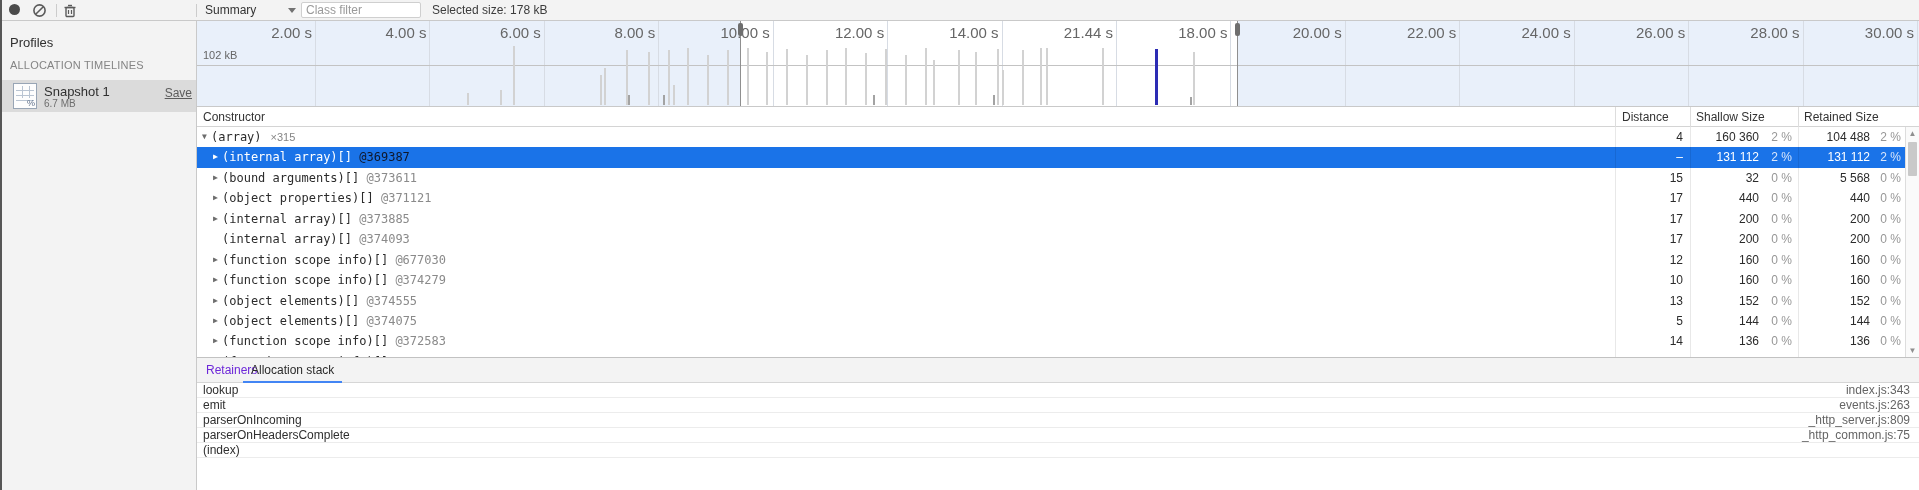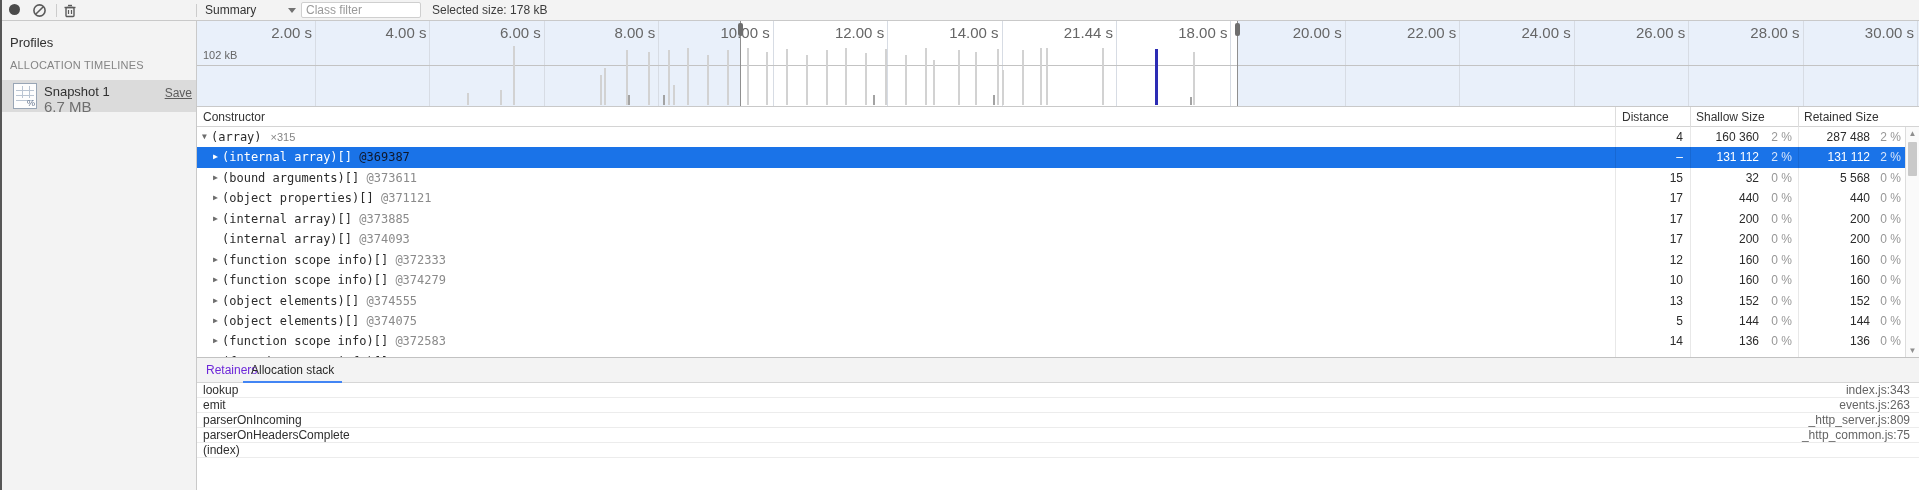--- a/index.html
+++ b/index.html
@@ -29,21 +29,21 @@
   
   #sidebar { left:0; top:21px; width:197px; height:469px; background:#f3f3f3; border-right:1px solid #c9c9c9; z-index:20; }
   #profiles-label { left:10px; top:14px; font-size:13px; color:#303030; }
   #alloc-section { left:10px; top:38px; font-size:11px; color:#848484; letter-spacing:.2px; }
   #snapshot-item { left:0; top:59px; width:196px; height:32px; background:#dbdbdb; cursor:pointer; }
   #snap-icon { position:absolute; left:13px; top:3px; width:24px; height:26px; background:#fdfdfd; border:1px solid #98a5b5; }
   #snap-icon .ln { position:absolute; left:2px; right:2px; height:1px; background:#b9c4d2; }
   #snap-icon .vln { position:absolute; top:2px; bottom:10px; width:1px; background:#b9c4d2; }
   #snap-icon .pct { position:absolute; right:1px; bottom:0; font-size:9px; color:#5f708a; }
   #snap-title { position:absolute; left:44px; top:4px; font-size:13px; color:#303030; }
-  #snap-size { position:absolute; left:44px; top:18px; font-size:15px; color:#6e6e6e; }
+  #snap-size { position:absolute; left:44px; top:18px; font-size:10px; color:#6e6e6e; }
   #snap-save { position:absolute; right:4px; top:6px; font-size:12px; color:#5c5c5c; text-decoration:underline; cursor:pointer; }
 
   
   #timeline { left:197px; top:21px; width:1722px; height:85px; background:#fff; overflow:hidden; }
   .shade { position:absolute; top:0; height:85px; background:#e9f0fa; }
   .gridline { position:absolute; top:0; width:1px; height:85px; background:#d7dce4; }
   .tick-label { position:absolute; top:3px; width:60px; text-align:right; font-size:15px; color:#666; }
   #kb-line { position:absolute; left:0; top:44px; width:1722px; height:1px; background:#c3c3c3; }
   #kb-label { position:absolute; left:6px; top:28px; font-size:11px; color:#666; background:transparent; }
   .bar { position:absolute; width:2px; background:#d2d2d2; }
@@ -244,21 +244,21 @@
     <div class="bodysep" style="left:1493px;"></div>
     <div class="bodysep" style="left:1601px;"></div>
   <div class="trow depth0">
         <div class="tcell c-name">
           <span class="tri">▼</span>
           <span class="nmtxt">(array)<span class="cnt">×315</span></span>
         </div>
         <div class="tcell c-dist num">4</div>
         <div class="tcell c-shv num">160 360</div>
         <div class="tcell c-shp num pct">2 %</div>
-        <div class="tcell c-rtv num">287 488</div>
+        <div class="tcell c-rtv num">104 488</div>
         <div class="tcell c-rtp num pct">2 %</div>
       </div>
       <div class="trow depth1 sel">
         <div class="tcell c-name">
           <span class="tri">▶</span>
           <span class="nmtxt">(internal array)[]<span class="idp"> @369387</span></span>
         </div>
         <div class="tcell c-dist num">–</div>
         <div class="tcell c-shv num">131 112</div>
         <div class="tcell c-shp num pct">2 %</div>
@@ -304,21 +304,21 @@
         </div>
         <div class="tcell c-dist num">17</div>
         <div class="tcell c-shv num">200</div>
         <div class="tcell c-shp num pct">0 %</div>
         <div class="tcell c-rtv num">200</div>
         <div class="tcell c-rtp num pct">0 %</div>
       </div>
       <div class="trow depth1">
         <div class="tcell c-name">
           <span class="tri">▶</span>
-          <span class="nmtxt">(function scope info)[]<span class="idp"> @372333</span></span>
+          <span class="nmtxt">(function scope info)[]<span class="idp"> @677030</span></span>
         </div>
         <div class="tcell c-dist num">12</div>
         <div class="tcell c-shv num">160</div>
         <div class="tcell c-shp num pct">0 %</div>
         <div class="tcell c-rtv num">160</div>
         <div class="tcell c-rtp num pct">0 %</div>
       </div>
       <div class="trow depth1">
         <div class="tcell c-name">
           <span class="tri">▶</span>

